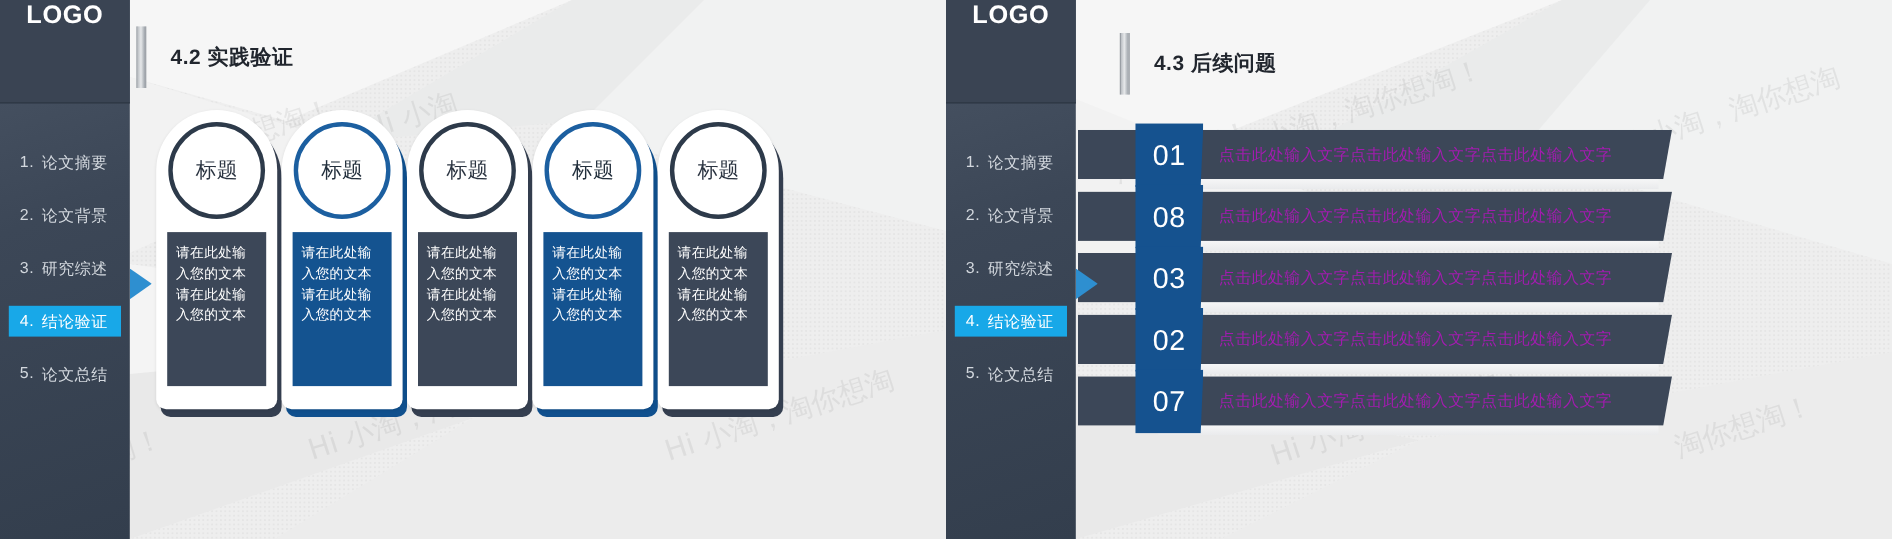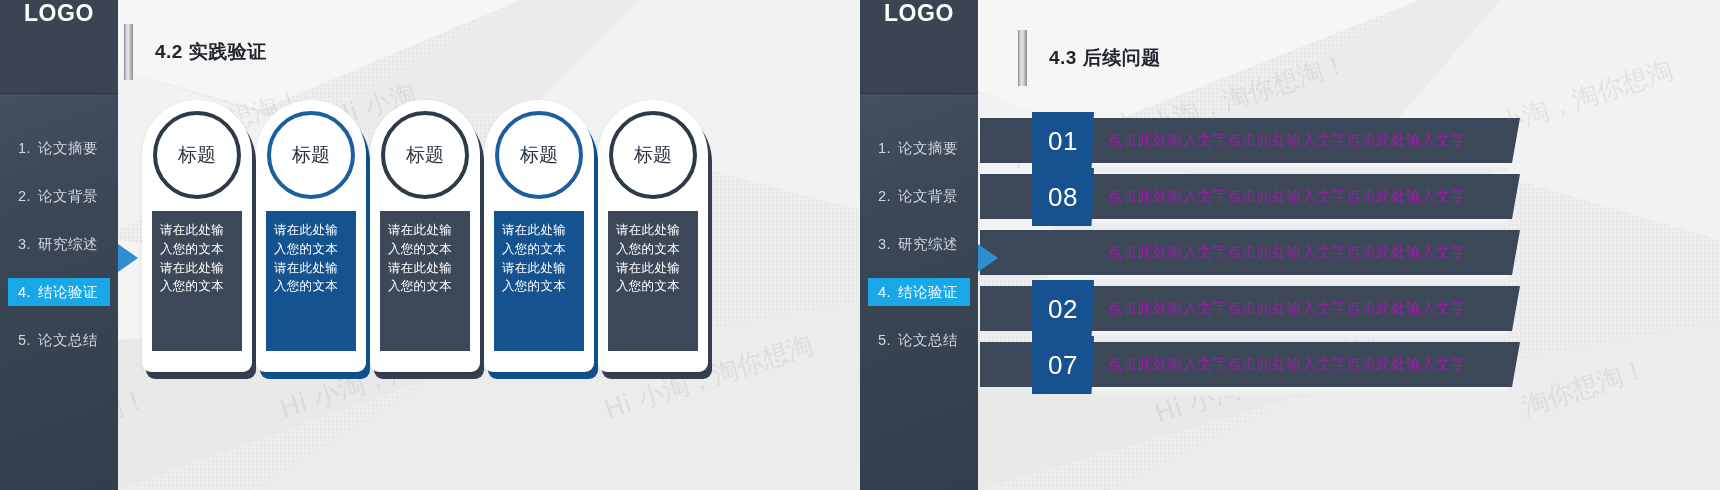--- a/index.html
+++ b/index.html
@@ -315,20 +315,21 @@
       <div class="row">
         <div class="row-tail"></div>
         <div class="row-bar"></div>
         <div class="row-num">08</div>
         <div class="row-text">点击此处输入文字点击此处输入文字点击此处输入文字</div>
       </div>
 
       <div class="row">
         <div class="row-tail"></div>
         <div class="row-bar"></div>
+        <div class="row-num">03</div>
         <div class="row-text">点击此处输入文字点击此处输入文字点击此处输入文字</div>
       </div>
 
       <div class="row">
         <div class="row-tail"></div>
         <div class="row-bar"></div>
         <div class="row-num">02</div>
         <div class="row-text">点击此处输入文字点击此处输入文字点击此处输入文字</div>
       </div>
 

